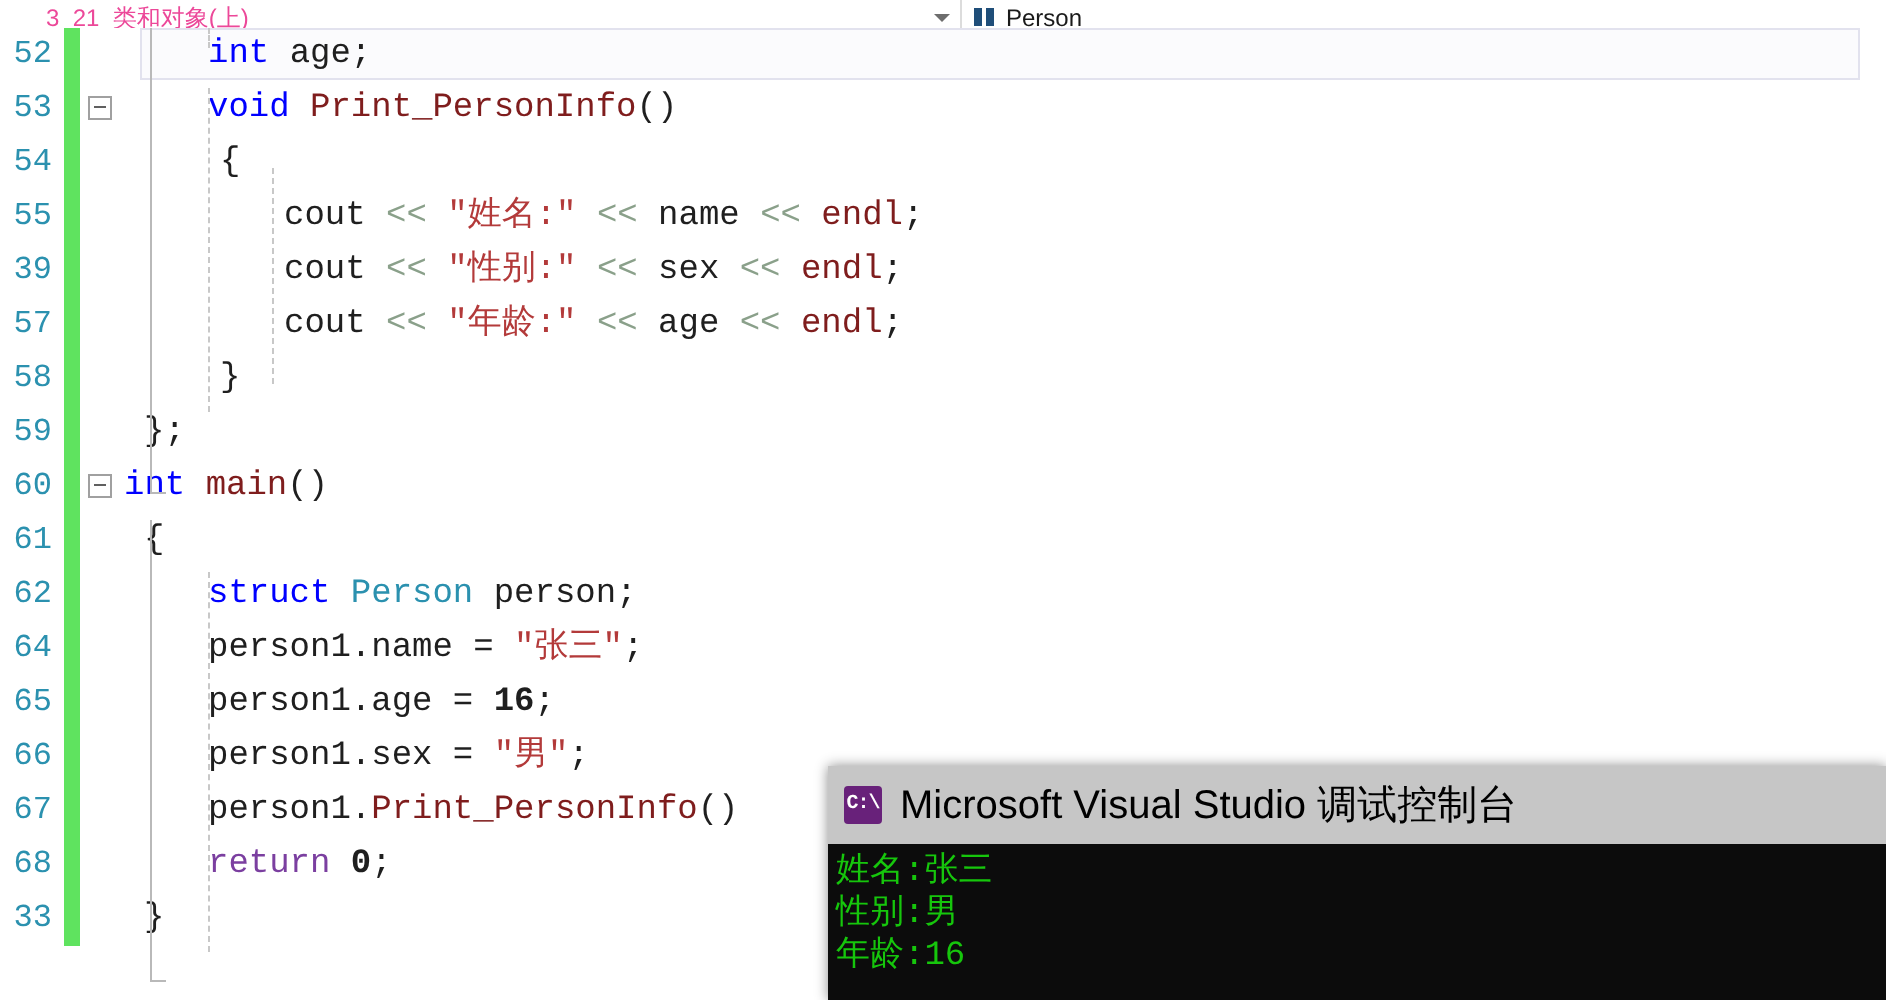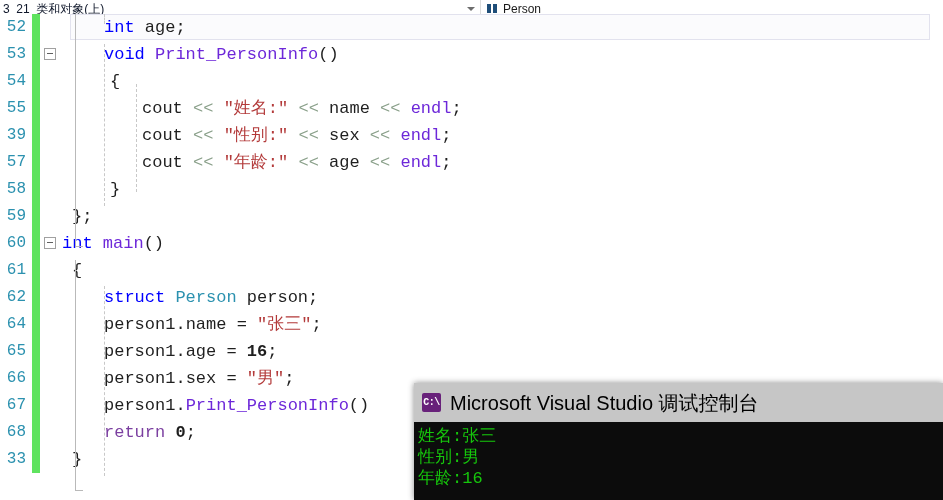--- a/index.html
+++ b/index.html
@@ -38,26 +38,27 @@
     width: 480px;
     height: 14px;
     border-right: 1px solid #dcdcdc;
     display: flex;
     align-items: flex-end;
     overflow: hidden;
   }
   .nav-scope-text {
     font-family: "Liberation Sans", sans-serif;
     font-size: 12px;
-    color: #0f172a;
+    color: #ec4899;
     line-height: 12px;
     padding-left: 3px;
     white-space: nowrap;
     position: relative;
     top: 1px;
+    margin-left: 20px;
   }
   .nav-caret {
     position: absolute;
     right: 5px;
     bottom: 3px;
     width: 0; height: 0;
     border-left: 4px solid transparent;
     border-right: 4px solid transparent;
     border-top: 4px solid #6d6d6d;
   }
@@ -196,21 +197,21 @@
     border: 1px solid #e2e2ee;
     box-sizing: border-box;
     background: #fbfbfd;
     pointer-events: none;
   }
 
   
   .kw    { color: #0000ff; }
   .kw2   { color: #7b3fa0; }
   .type  { color: #2b91af; }
-  .fn    { color: #6d28d9; }
+  .fn    { color: #7f1d1d; }
   .str   { color: #b33a3a; }
   .op    { color: #8aa08a; }
   .num   { color: #1f1f1f; font-weight: bold; }
   .id    { color: #1f1f1f; }
   .punct { color: #1f1f1f; }
 
   
   .console-win {
     position: absolute;
     left: 414px;

